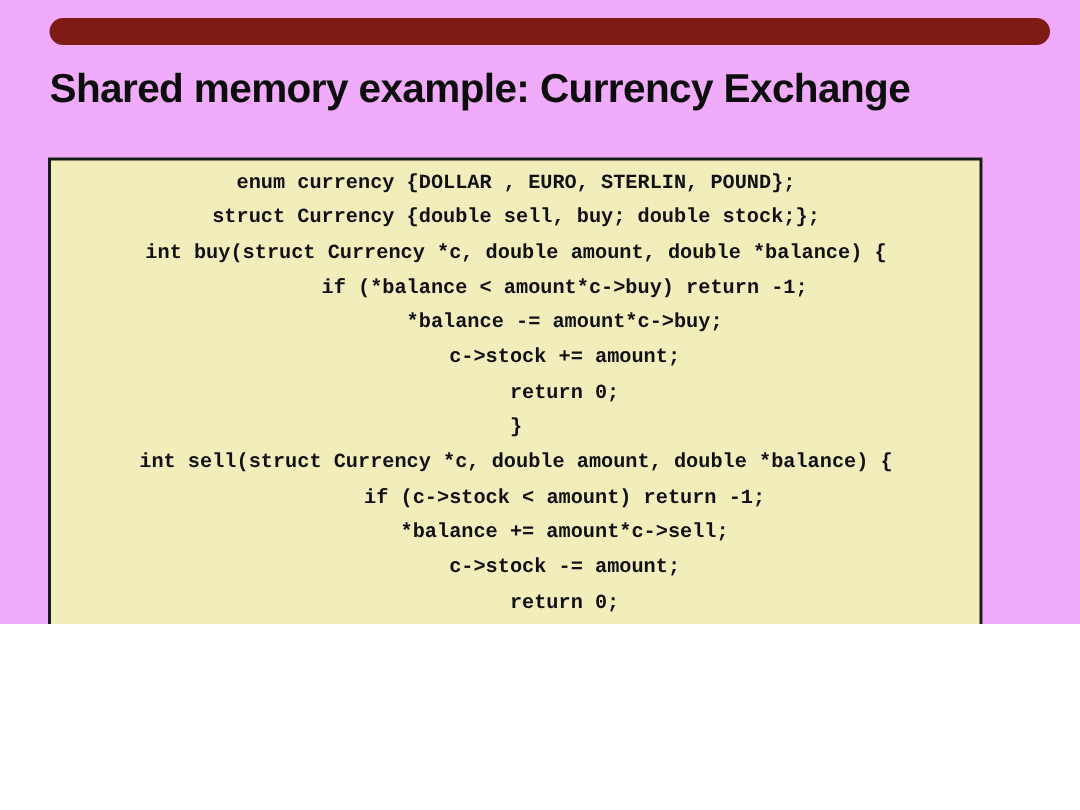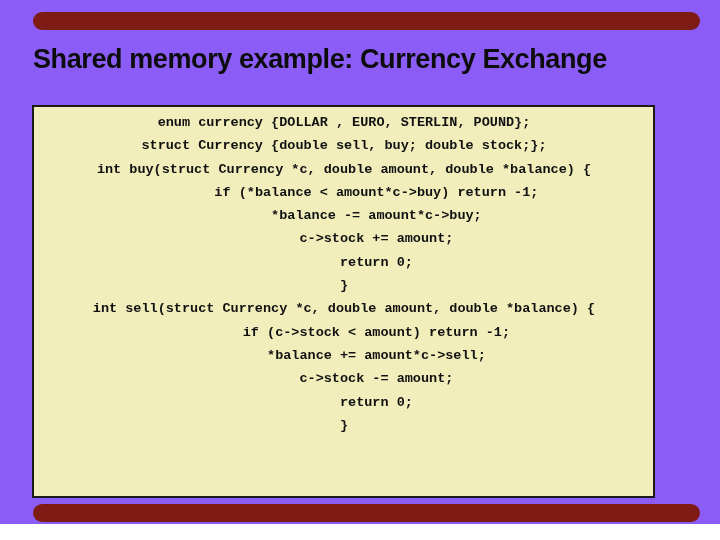--- a/index.html
+++ b/index.html
@@ -4,22 +4,22 @@
 <style>
   html, body {
     margin: 0;
     padding: 0;
     background: #ffffff;
     font-family: "Liberation Sans", sans-serif;
   }
   .slide {
     position: relative;
     width: 720px;
-    height: 524px;
-    background: #8b5cf6;
+    height: 416px;
+    background: #f0abfc;
     overflow: hidden;
   }
   .accent-bar {
     position: absolute;
     left: 33px;
     width: 667px;
     height: 18px;
     border-radius: 9px;
   }
   .accent-bar.top { top: 12px; }

